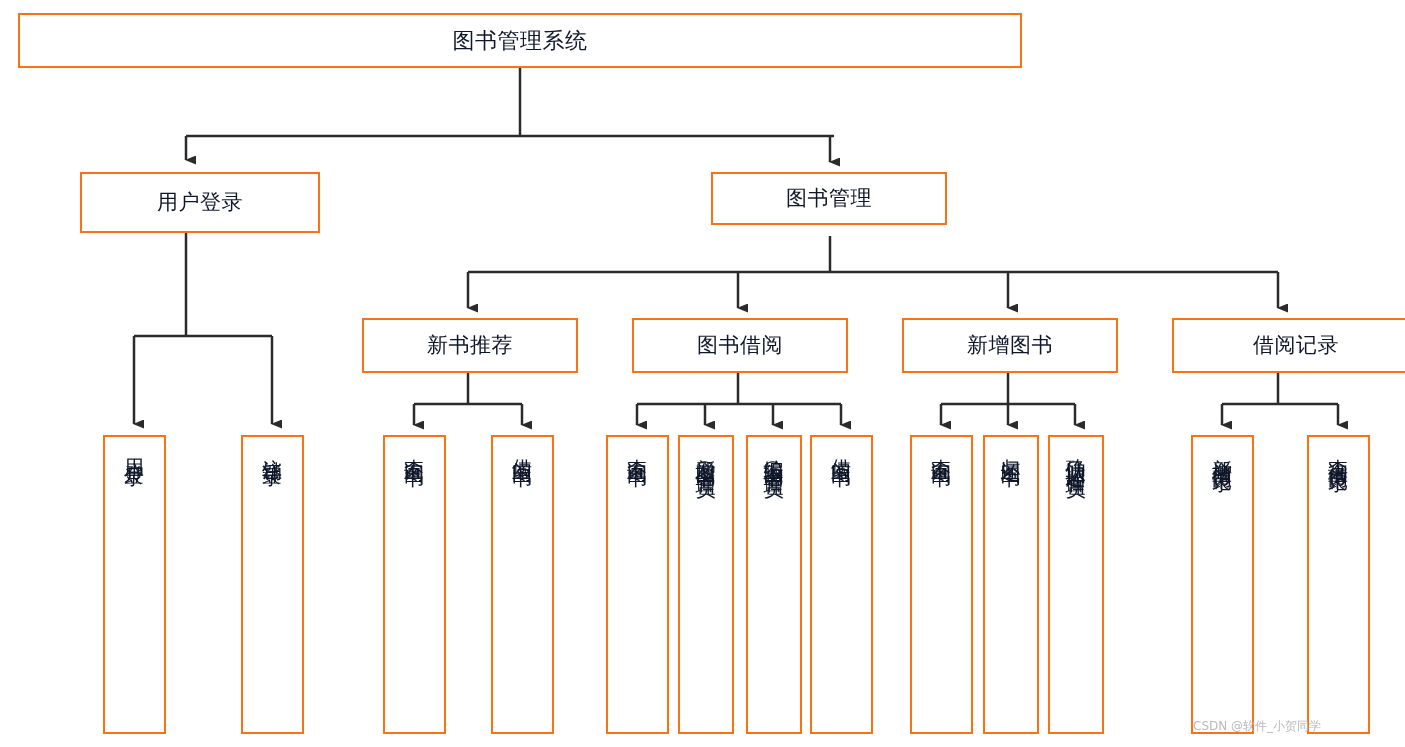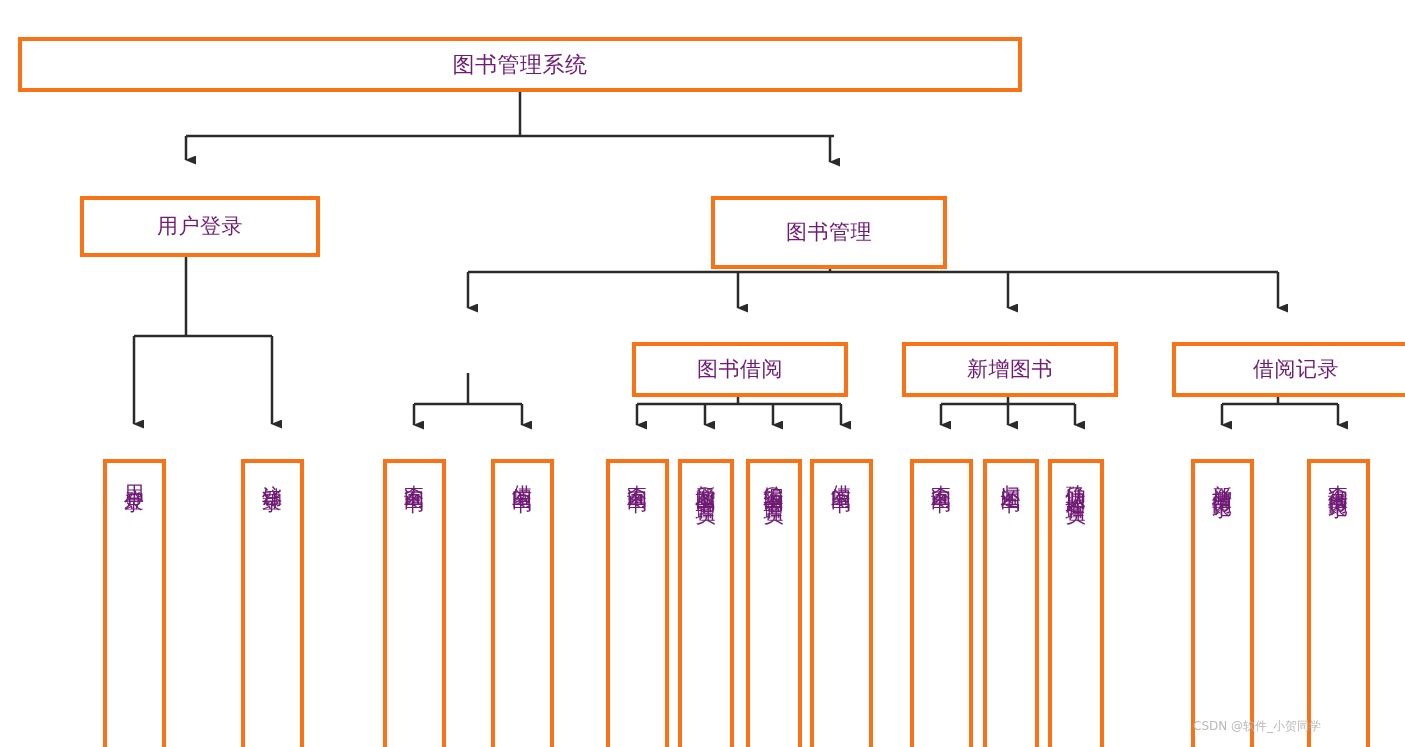--- a/index.html
+++ b/index.html
@@ -23,26 +23,25 @@
     left: 0;
     top: 0;
     width: 1405px;
     height: 747px;
     pointer-events: none;
   }
   .node {
     position: absolute;
     box-sizing: border-box;
     background: #ffffff;
-    border: 4px solid #f97316;
+    border: 2px solid #f97316;
     display: flex;
     align-items: center;
     justify-content: center;
-    color: #701a75;
-    margin-top: 24px;
+    color: #0f172a;
   }
   .node .label {
     display: block;
     text-align: center;
     line-height: 1.18;
     letter-spacing: 0.5px;
   }
   
   .node.h .label {
     writing-mode: horizontal-tb;
@@ -126,24 +125,27 @@
     </g>
   </svg>
 
   <div class="node h root" style="left:18px; top:13px; width:1004px; height:55px;">
     <span class="label">图书管理系统</span>
   </div>
 
   <div class="node h" style="left:80px; top:172px; width:240px; height:61px;">
     <span class="label">用户登录</span>
   </div>
-  <div class="node h" style="left:711px; top:172px; width:236px; height:73px;">
+  <div class="node h" style="left:711px; top:172px; width:236px; height:53px;">
     <span class="label">图书管理</span>
   </div>
 
+  <div class="node h" style="left:362px; top:318px; width:216px; height:55px;">
+    <span class="label">新书推荐</span>
+  </div>
   <div class="node h" style="left:632px; top:318px; width:216px; height:55px;">
     <span class="label">图书借阅</span>
   </div>
   <div class="node h" style="left:902px; top:318px; width:216px; height:55px;">
     <span class="label">新增图书</span>
   </div>
   <div class="node h" style="left:1172px; top:318px; width:248px; height:55px;">
     <span class="label">借阅记录</span>
   </div>
 

